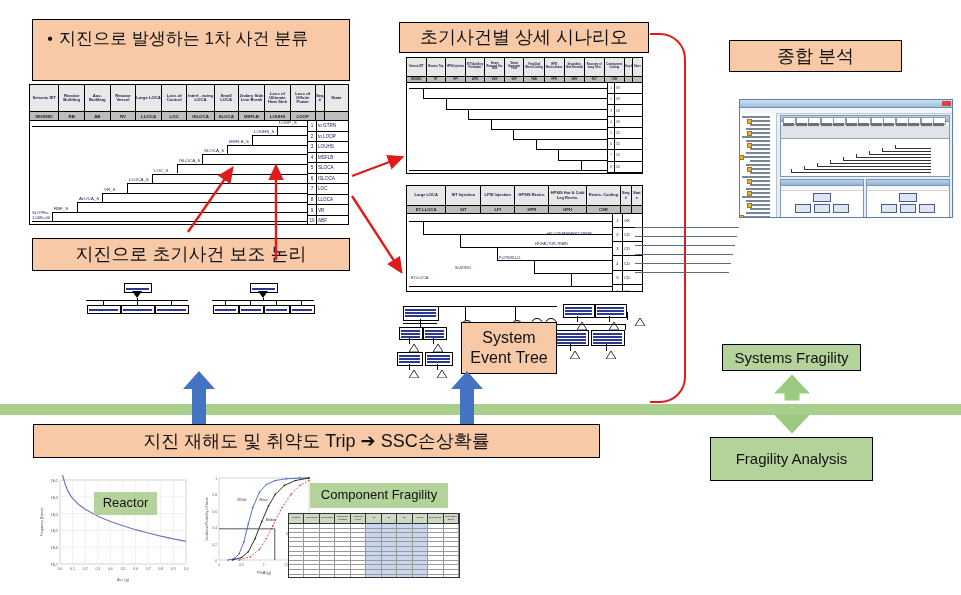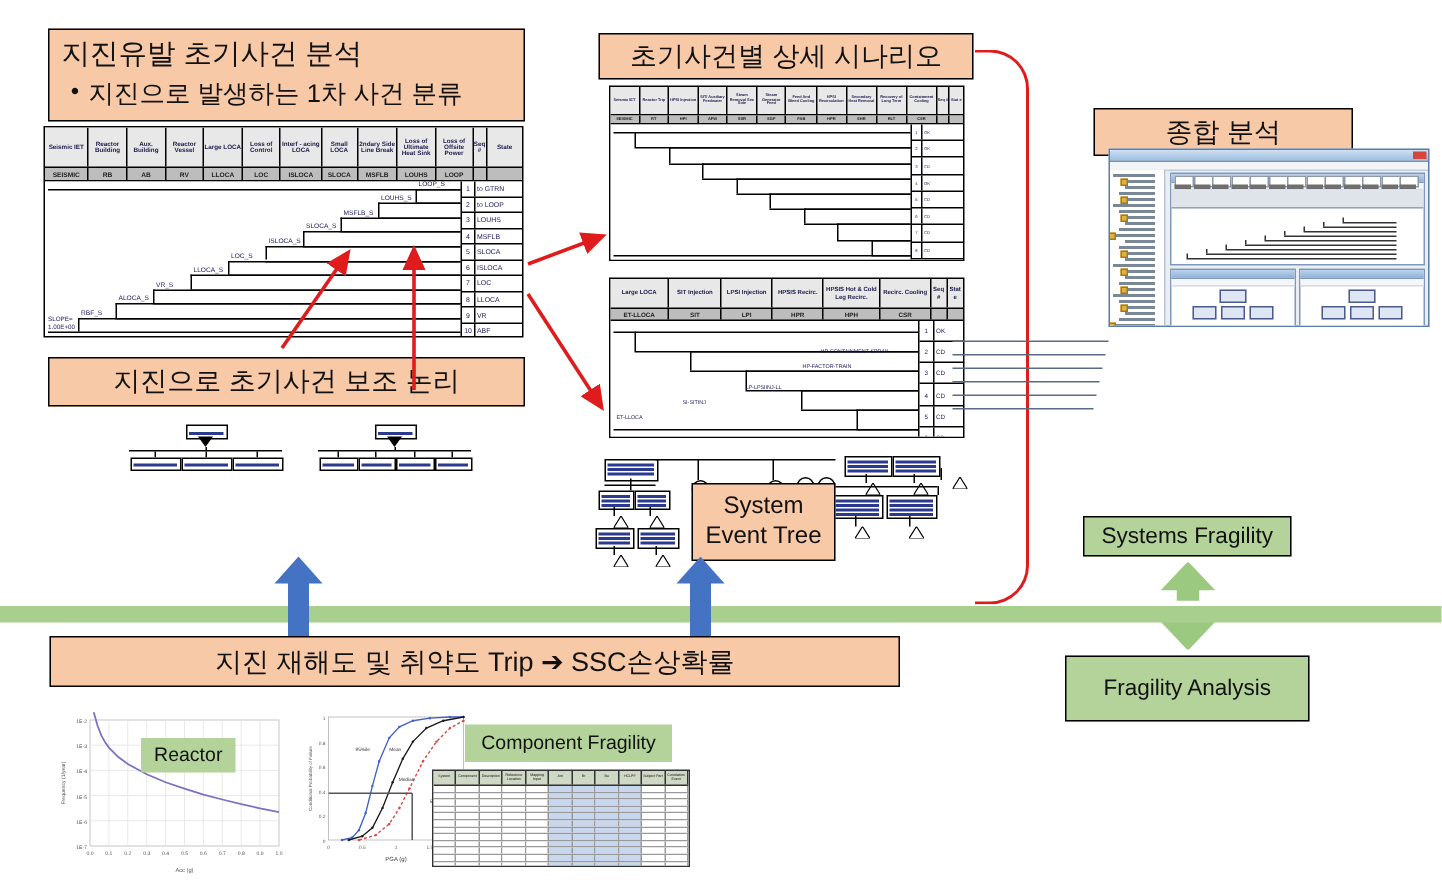--- a/index.html
+++ b/index.html
@@ -89,21 +89,20 @@
   .fgt .hd div{border-right:1px solid #333;flex:1;text-align:center;overflow:hidden;color:#111;}
   .fgt .rw{display:flex;border-bottom:1px solid #999;}
   .fgt .rw div{border-right:1px solid #999;flex:1;text-align:center;overflow:hidden;color:#1a3a8f;}
 
   .bullet{display:inline-block;width:18px;text-align:center;}
 </style>
 </head>
 <body>
 
 <div class="abs peach left" style="left:32px;top:19px;width:318px;height:62px;flex-direction:column;align-items:flex-start;padding:5px 8px;">
-  <div style="font-size:19px;">지진유발 초기사건 분석</div>
   <div style="display:flex;align-items:center;margin-top:3px;">
     <span class="bullet">•</span>
     <span style="font-size:17px;">지진으로 발생하는 1차 사건 분류</span>
   </div>
 </div>
 
 <div class="abs et" style="left:29px;top:84px;width:320px;height:141px;">
   <div class="et-head" id="sei-head" style="height:26px;font-size:4.2px;">
       <div class="cell" style="width: 38px;">Seismic IET</div>
       <div class="cell" style="width: 33px;">Reactor Building</div>
@@ -565,21 +564,21 @@
     <div class="ftline" style="left: 232px; top: 12px; width: 1px; height: 8px;"></div>
   </div>
 
 <div class="abs peach" style="left:461px;top:322px;width:96px;height:52px;flex-direction:column;font-size:16px;">
   <span>System</span>
   <span>Event Tree</span>
 </div>
 
 <div class="brace" style="left:650px;top:33px;width:34px;height:366px;"></div>
 
-<div class="abs peach" style="left:729px;top:72px;width:173px;height:32px;font-size:18px;">
+<div class="abs peach" style="left:729px;top:40px;width:173px;height:32px;font-size:18px;">
   <span>종합 분석</span>
 </div>
 
 <div class="shot" style="left:739px;top:99px;width:212px;height:117px;">
   <div class="tbar">
     <div class="tbtn"></div>
   </div>
   <div class="menu"></div>
   <div class="tree" id="shot-tree">
       <div class="node" style="left: 2px; top: 3px; width: 28px;"></div>

